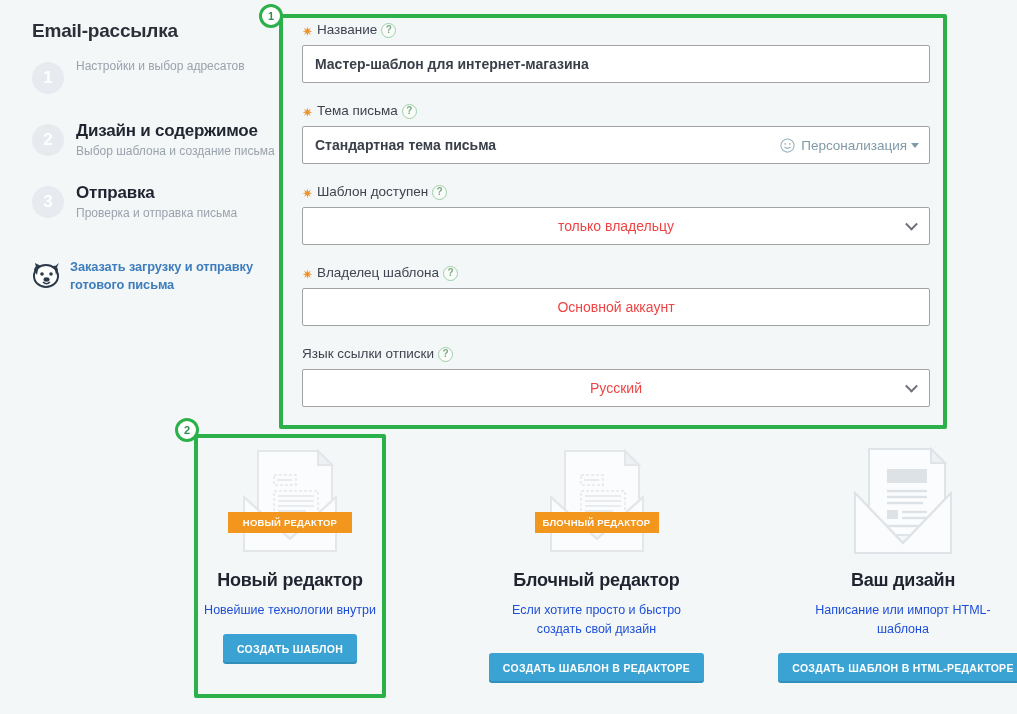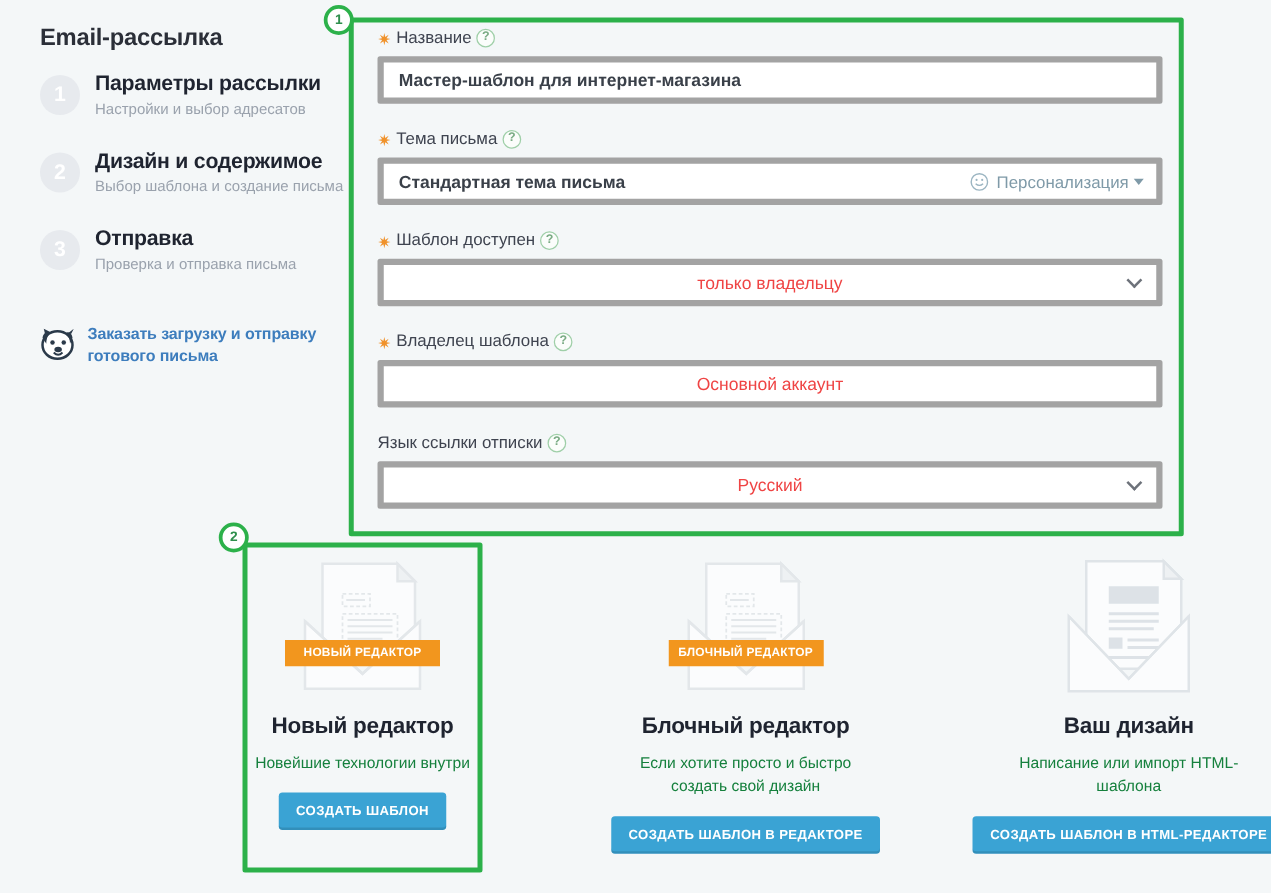--- a/index.html
+++ b/index.html
@@ -62,21 +62,21 @@
   .req { color: #f0922b; font-size: 13px; line-height: 1; position: relative; top: 1px; }
   .help {
     display: inline-flex; align-items: center; justify-content: center;
     width: 15px; height: 15px; border-radius: 50%;
     border: 1px solid #9fcfa8; color: #7aab84;
     font-size: 10px; font-weight: bold; line-height: 1;
     background: #fbfdfb;
   }
   .inp {
     position: relative; width: 628px; height: 38px;
-    background: #ffffff; border: 5px solid #a3a3a3; border-radius: 2px;
+    background: #ffffff; border: 1px solid #a3a3a3; border-radius: 2px;
     display: flex; align-items: center; padding: 0 12px;
     font-size: 14px; color: #5a6069;
   }
   .inp.bold { font-weight: bold; color: #3a4049; }
   .inp.sel { color: #ef4444; justify-content: center; }
   .caret {
     position: absolute; right: 13px; top: 50%; width: 9px; height: 9px;
     border-right: 2px solid #6d727a; border-bottom: 2px solid #6d727a;
     transform: translateY(-70%) rotate(45deg);
   }
@@ -98,21 +98,21 @@
            display: flex; justify-content: space-between; }
   .card { width: 192px; padding-top: 9px; display: flex; flex-direction: column; align-items: center; }
   .thumb { position: relative; width: 120px; height: 115px; }
   .ribbon {
     position: absolute; left: 50%; transform: translateX(-50%);
     bottom: 25px; width: 124px; height: 21px; background: #f2961e;
     color: #ffffff; font-size: 9.5px; font-weight: bold; letter-spacing: 0.2px;
     display: flex; align-items: center; justify-content: center; white-space: nowrap;
   }
   .card-title { font-size: 18px; font-weight: bold; color: #1f2430; margin-top: 12px; letter-spacing: -0.2px; }
-  .card-desc { font-size: 12.5px; color: #15803d; text-align: center; line-height: 19px; margin-top: 10px; }
+  .card-desc { font-size: 12.5px; color: #1d4ed8; text-align: center; line-height: 19px; margin-top: 10px; }
   .cta {
     margin-top: 14px; background: #3aa3d4; color: #ffffff;
     border: none; border-radius: 3px; padding: 9px 14px;
     font-size: 10.5px; font-weight: bold; letter-spacing: 0.3px;
     font-family: "Liberation Sans", sans-serif; cursor: pointer;
     box-shadow: inset 0 -2px 0 rgba(0,0,0,0.12);
     white-space: nowrap;
   }
 </style>
 </head>
@@ -121,21 +121,20 @@
 <div id="root">
 
   <div class="sidebar">
     <div class="app-title">Email-рассылка</div>
 
     <div class="steps">
 
       <div class="step">
         <div class="step-num">1</div>
         <div class="step-body">
-          <div class="step-title">Параметры рассылки</div>
           <div class="step-sub">Настройки и выбор адресатов</div>
         </div>
       </div>
 
       <div class="step">
         <div class="step-num">2</div>
         <div class="step-body">
           <div class="step-title">Дизайн и содержимое</div>
           <div class="step-sub">Выбор шаблона и создание письма</div>
         </div>

